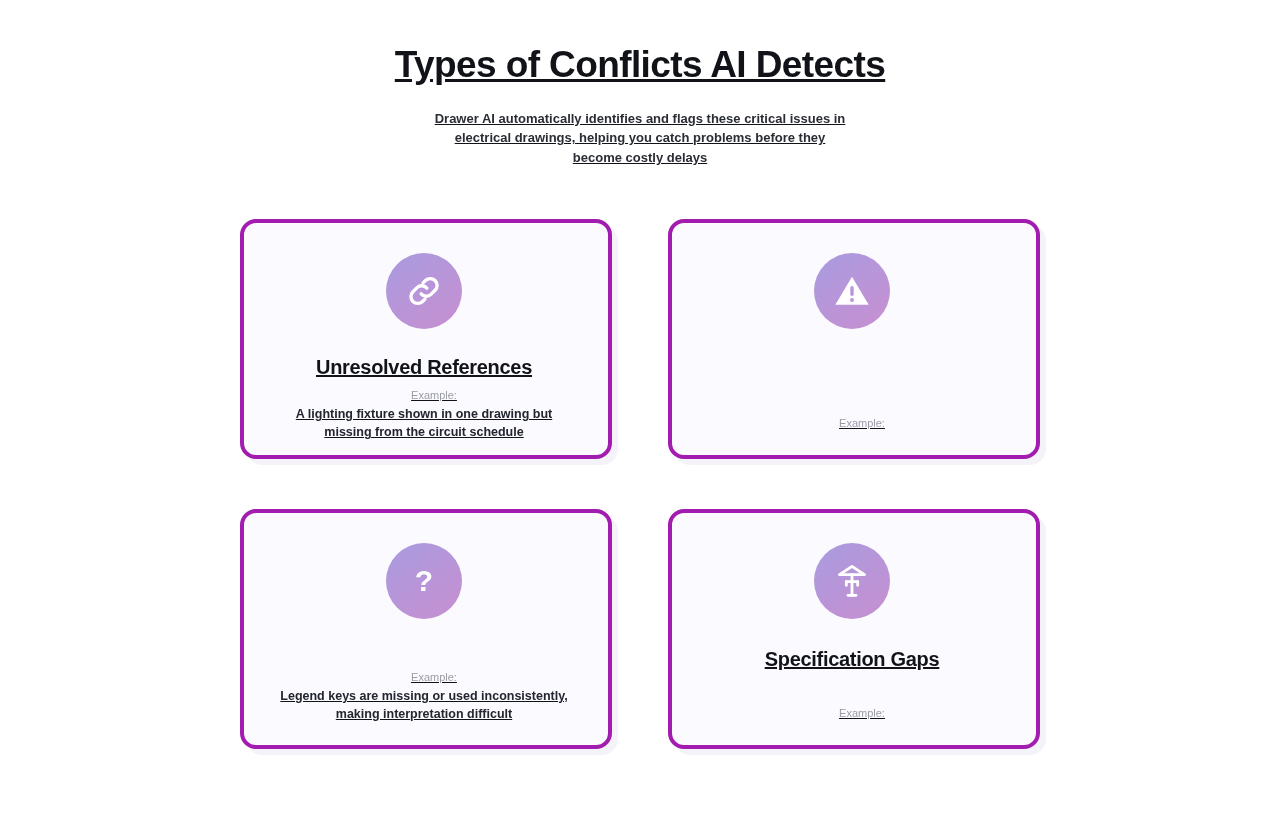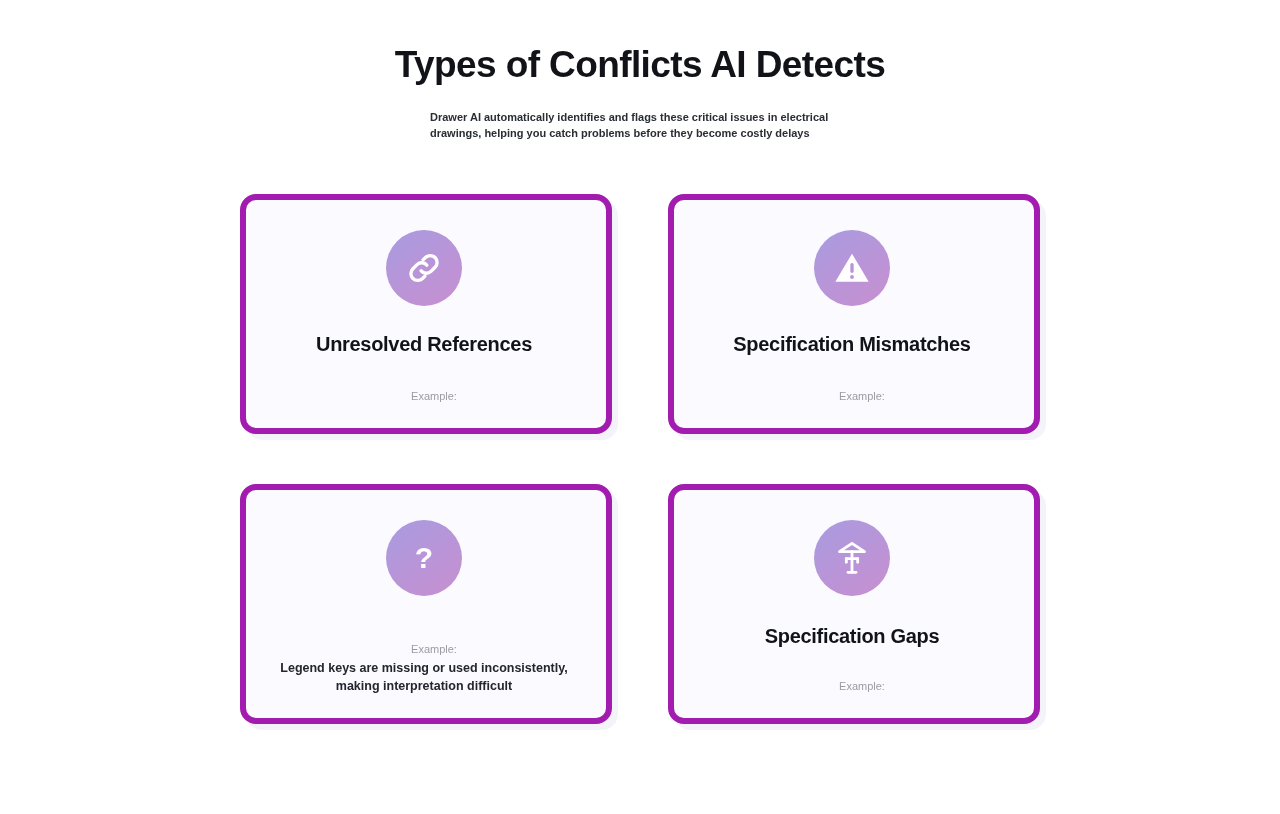--- a/index.html
+++ b/index.html
@@ -13,51 +13,52 @@
     color: #111318;
     overflow: hidden;
   }
   .page {
     width: 1280px;
     height: 814px;
     position: relative;
     display: flex;
     flex-direction: column;
     align-items: center;
+    text-decoration: underline;
   }
   .hero-title {
     margin: 44px 0 0 0;
     font-size: 37px;
     font-weight: 700;
     letter-spacing: -0.6px;
     text-align: center;
     color: #111318;
     line-height: 1.15;
   }
   .hero-sub {
     margin: 22px 0 0 0;
     width: 420px;
-    text-align: left;
-    font-size: 11px;
+    text-align: center;
+    font-size: 13px;
     line-height: 1.5;
     font-weight: 600;
     color: #2a2d34;
   }
   .cards-grid {
     margin-top: 52px;
     width: 800px;
     display: grid;
     grid-template-columns: 372px 372px;
     grid-template-rows: 240px 240px;
     column-gap: 56px;
     row-gap: 50px;
   }
   .card {
     background: #fafaff;
-    border: 6px solid #a21caf;
+    border: 4px solid #a21caf;
     border-radius: 16px;
     box-shadow: 6px 6px 0 0 rgba(170,160,220,0.13);
     padding: 26px 28px 22px 24px;
     display: flex;
     flex-direction: column;
     align-items: center;
     text-align: center;
   }
   .card-icon {
     width: 76px;
@@ -110,31 +111,31 @@
     <div class="card card-1">
       <div class="card-icon">
         <svg width="38" height="38" viewBox="0 0 24 24" fill="none" stroke="#ffffff" stroke-width="2.1" stroke-linecap="round" stroke-linejoin="round">
           <path d="M10.2 13.8a4.2 4.2 0 0 0 6.2.3l2.6-2.6a4.3 4.3 0 0 0-6.1-6.1l-1.5 1.5"></path>
           <path d="M13.8 10.2a4.2 4.2 0 0 0-6.2-.3L5 12.5a4.3 4.3 0 0 0 6.1 6.1l1.5-1.5"></path>
         </svg>
       </div>
       <div class="card-title">Unresolved References</div>
       <div class="card-spacer"></div>
       <div class="example-label">Example:</div>
+      <div class="example-text">A lighting fixture shown in one drawing but missing from the circuit schedule</div>
     </div>
 
     <div class="card card-2">
       <div class="card-icon">
         <svg width="40" height="40" viewBox="0 0 24 24">
           <path d="M12 3.4 L22 20.2 L2 20.2 Z" fill="#ffffff"></path>
           <rect x="11" y="9" width="2" height="6" rx="1" fill="#bb93d8"></rect>
           <circle cx="12" cy="17.4" r="1.15" fill="#bb93d8"></circle>
         </svg>
       </div>
-      <div class="card-title">Specification Mismatches</div>
       <div class="card-spacer"></div>
       <div class="example-label">Example:</div>
     </div>
 
     <div class="card card-3">
       <div class="card-icon">
         <svg width="40" height="40" viewBox="0 0 24 24">
           <text x="12" y="18" text-anchor="middle" font-family="Liberation Sans, sans-serif" font-size="18" font-weight="700" fill="#ffffff">?</text>
         </svg>
       </div>

